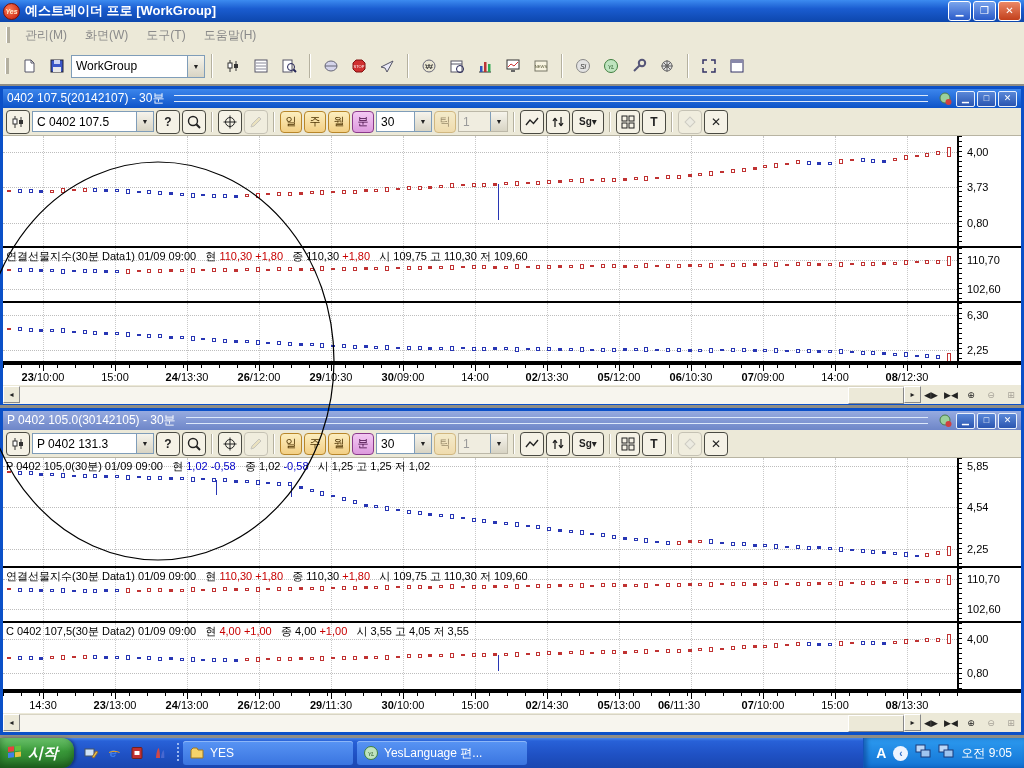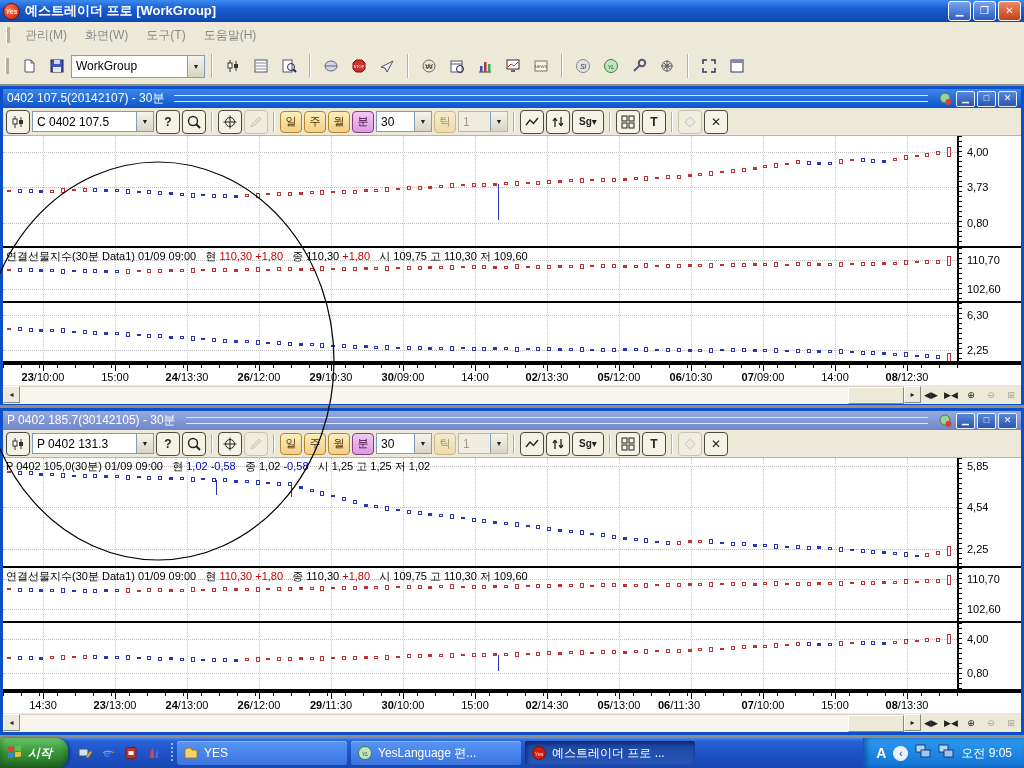--- a/index.html
+++ b/index.html
@@ -84,21 +84,21 @@
   .sthumb{position:absolute;right:0;top:0;width:54px;height:15px;background:#ece9d8;border:1px solid;
     border-color:#fff #888 #888 #fff;}
   .navbtn{width:20px;height:17px;font-size:9px;color:#222;display:flex;align-items:center;justify-content:center;}
   .navbtn.disabled{color:#a8a49a;}
   
   .annot{position:absolute;top:0;left:0;pointer-events:none;z-index:40;}
   
   .taskbar{position:absolute;left:0;right:0;bottom:0;height:30px;display:flex;align-items:center;
     background:linear-gradient(180deg,#4585ec 0%,#2861d8 10%,#1f51c4 55%,#1a47b0 100%);}
   .startbtn{height:30px;padding:0 16px 0 7px;border-radius:0 12px 12px 0;display:flex;align-items:center;gap:5px;
-    color:#fff;font-weight:bold;font-style:italic;font-size:12px;
+    color:#fff;font-weight:bold;font-style:italic;font-size:15px;
     background:linear-gradient(180deg,#6cc56c,#389738 45%,#2b7a2b);
     box-shadow:inset 0 -4px 8px rgba(0,40,0,.45),2px 0 3px rgba(0,0,0,.35);}
   .ql{display:flex;align-items:center;gap:7px;padding:0 9px;}
   .qsep{width:2px;height:20px;background:repeating-linear-gradient(180deg,#9ab8f0 0 2px,transparent 2px 4px);}
   .task{width:158px;height:24px;margin-left:4px;border-radius:3px;color:#fff;font-size:12px;
     display:flex;align-items:center;gap:5px;padding:0 6px;overflow:hidden;white-space:nowrap;
     background:linear-gradient(180deg,#5894f4,#3a75e0);box-shadow:inset 0 1px 0 #8cb6f8;}
   .task.active{background:linear-gradient(180deg,#1c44a0,#2857b8);box-shadow:inset 1px 2px 4px rgba(0,20,80,.8);}
   .tray{margin-left:auto;height:30px;display:flex;align-items:center;gap:7px;padding:0 12px;color:#fff;
     background:linear-gradient(180deg,#2d9bf0,#1273d4);border-left:1px solid #1256b8;
@@ -740,21 +740,21 @@
           <div class="sbtn">▸</div>
           <div class="navbtn">◀▶</div>
           <div class="navbtn">▶◀</div>
           <div class="navbtn">⊕</div>
           <div class="navbtn disabled">⊖</div>
           <div class="navbtn disabled">⊞</div>
         </div>
       </div>
       <div class="chart-window" style="top: 324px; height: 327px;">
         <div class="cwt inactive">
-          <div style="white-space: nowrap;">P 0402 185.7(30142105) - 30분</div>
+          <div style="white-space: nowrap;">P 0402 105.0(30142105) - 30분</div>
           <div class="cwt-grip"></div>
           <div style="width: 16px; height: 15px;"><svg width="16" height="16" viewBox="0 0 16 16">
               <circle cx="7" cy="7" r="5" fill="#9bd09b" stroke="#4a7a4a"></circle>
               <circle cx="10.5" cy="11" r="3" fill="#d04040"></circle>
             </svg></div>
           <div class="cwbtn">▁</div>
           <div class="cwbtn">□</div>
           <div class="cwbtn">✕</div>
         </div>
         <div class="ctb">
@@ -1167,20 +1167,21 @@
               <div class="bar hb" style="left: 857.563px; top: 18.0037px; height: 4px;"></div>
               <div class="bar hb" style="left: 868.368px; top: 18.4108px; height: 4px;"></div>
               <div class="bar sb" style="left: 879.172px; top: 19.1897px; height: 3px;"></div>
               <div class="bar hr" style="left: 889.977px; top: 18.1719px; height: 3px;"></div>
               <div class="bar hr" style="left: 900.782px; top: 16.1542px; height: 5px;"></div>
               <div class="bar sr" style="left: 911.586px; top: 16.8319px; height: 2px;"></div>
               <div class="bar hr" style="left: 922.391px; top: 15.2213px; height: 4px;"></div>
               <div class="bar hr" style="left: 933.195px; top: 14.6106px; height: 4px;"></div>
               <div class="bar hr" style="left: 944px; top: 11px; height: 10px;"></div>
               <div class="spike" style="left: 494.8px; top: 31.9375px; height: 16.4687px;"></div>
+              <div class="info"><span class="k">C 0402 107,5(30분 Data2) 01/09 09:00   현 </span><span class="r">4,00 +1,00</span><span class="k">   종 4,00 </span><span class="r">+1,00</span><span class="k">   시 3,55 고 4,05 저 3,55</span></div>
             </div>
             <div class="axis">
               <div class="axis-ticks"></div>
               <div class="axis-label" style="top: 16px;">4,00</div>
               <div class="axis-label" style="top: 50px;">0,80</div>
             </div>
           </div>
           <div class="psep"></div>
           <div class="xaxis">
             <div class="xplot">
@@ -1270,27 +1271,20 @@
             </svg></span>
           <span>YES</span>
         </div>
         <div class="task">
           <span style="width: 16px; height: 16px; flex: 0 0 16px;"><svg width="16" height="16" viewBox="0 0 16 16">
               <circle cx="8" cy="8" r="6.5" fill="#bfe4bf" stroke="#3f7f3f"></circle>
               <text x="8" y="10.5" font-size="5.5" font-style="italic" text-anchor="middle" fill="#1d4d1d">YL</text>
             </svg></span>
           <span>YesLanguage 편...</span>
         </div>
-        <div class="task active">
-          <span style="width: 16px; height: 16px; flex: 0 0 16px;"><svg width="16" height="16" viewBox="0 0 16 16">
-              <circle cx="8" cy="8" r="6.5" fill="#cc1f10" stroke="#7a0f04"></circle>
-              <text x="8" y="10.5" font-size="5.5" font-style="italic" fill="#ffeecc" text-anchor="middle">Yes</text>
-            </svg></span>
-          <span>예스트레이더 프로 ...</span>
-        </div>
       </span>
     <div class="tray">
       <span class="ime">A</span>
       <span class="tray-circle">‹</span>
       <span id="tray-net1"><svg width="16" height="16" viewBox="0 0 16 16">
             <rect x="1" y="2" width="9" height="7" fill="#bcd8f8" stroke="#1a3a7a"></rect>
             <rect x="6" y="7" width="9" height="7" fill="#9ec4f0" stroke="#1a3a7a"></rect>
           </svg></span>
       <span id="tray-net2"><svg width="16" height="16" viewBox="0 0 16 16">
             <rect x="1" y="2" width="9" height="7" fill="#bcd8f8" stroke="#1a3a7a"></rect>

